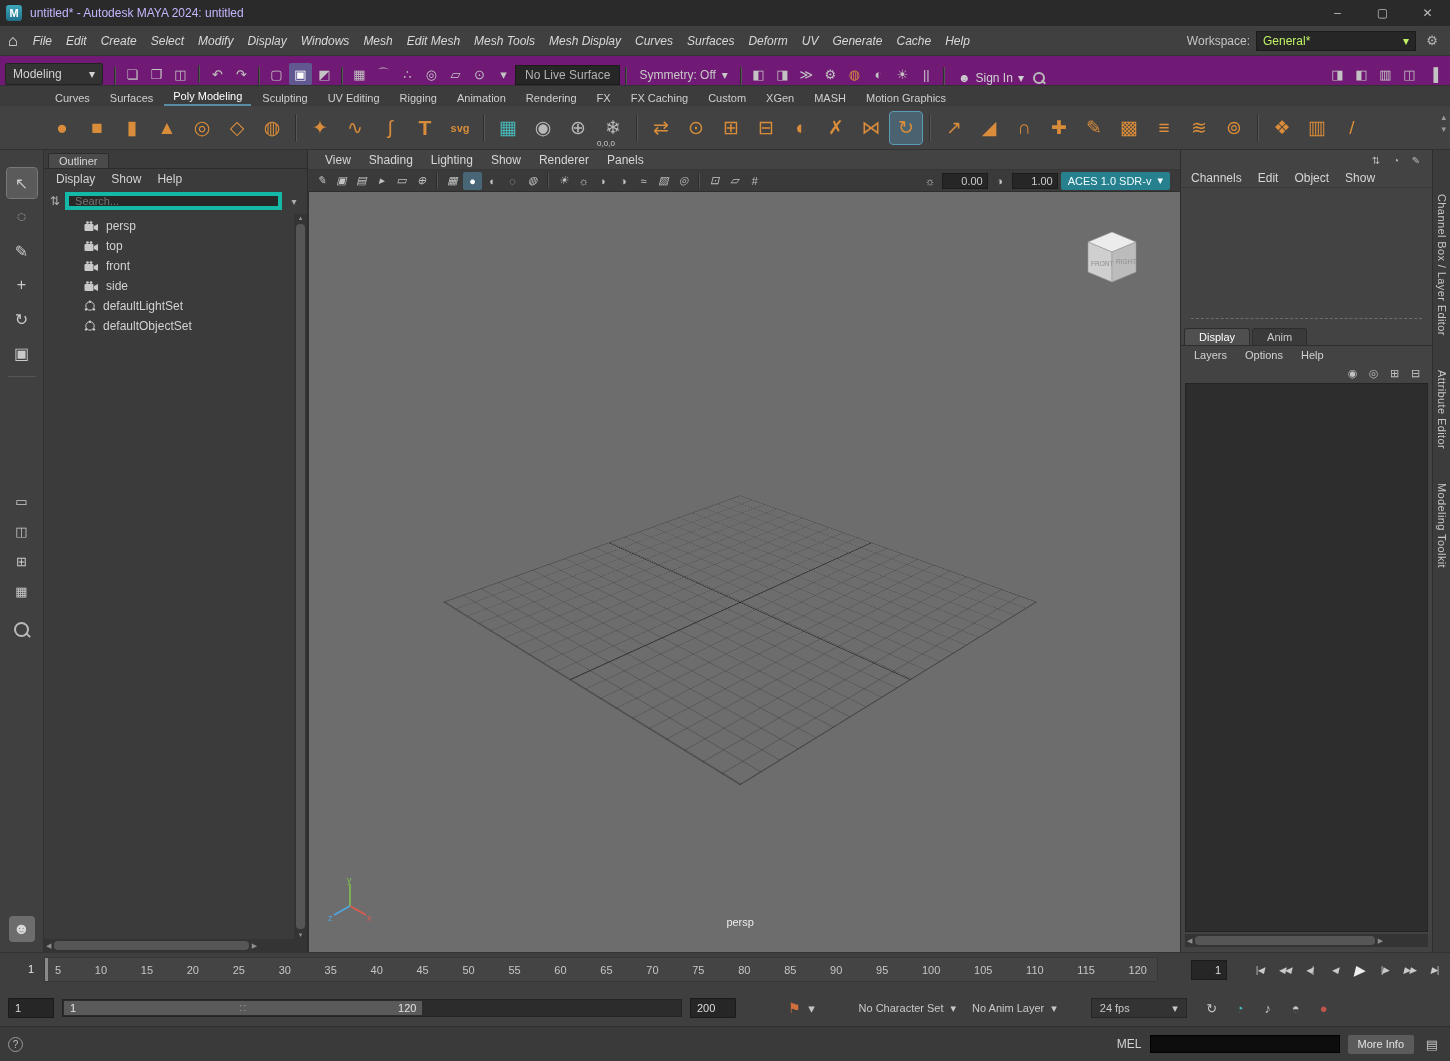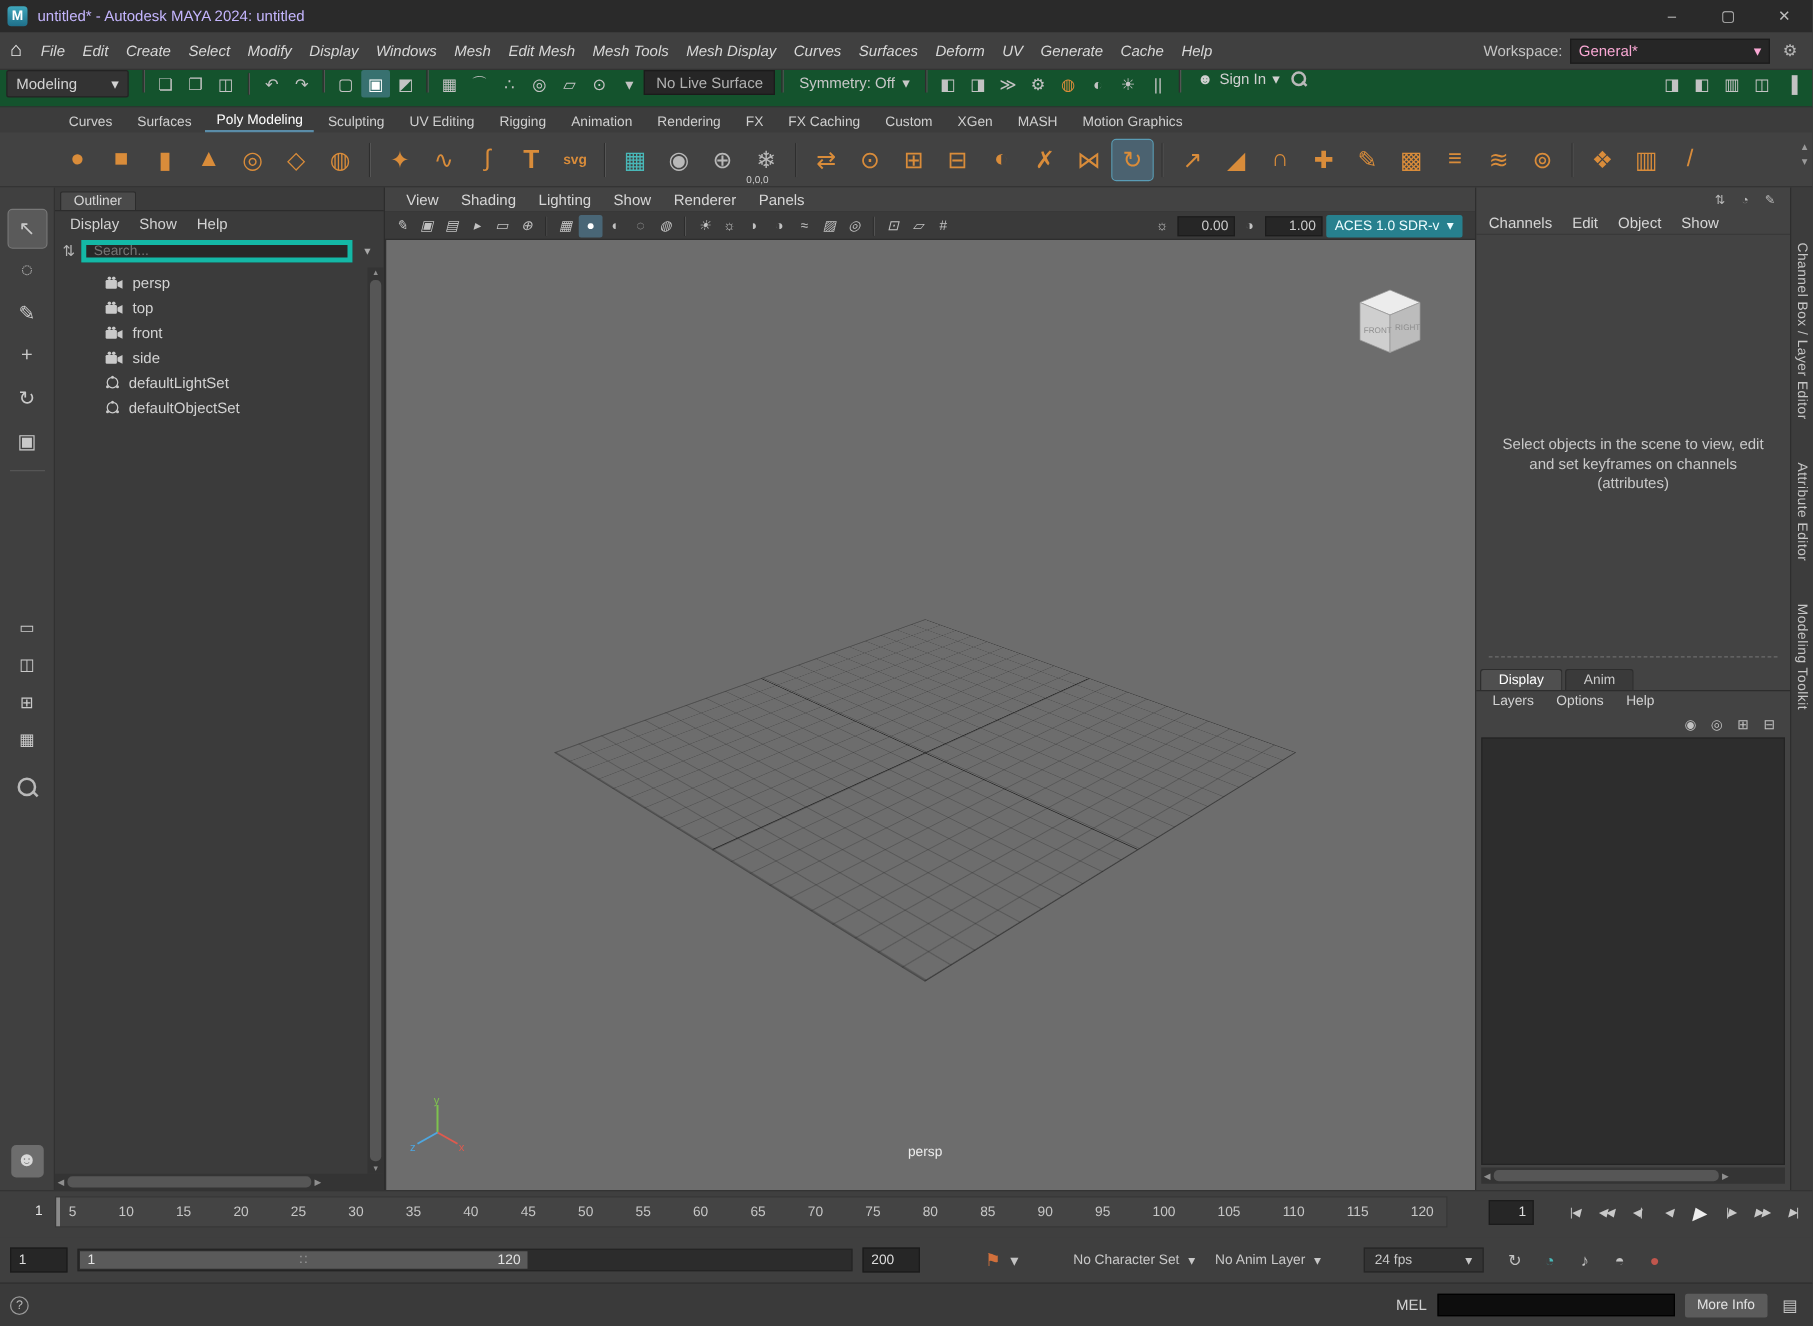--- a/index.html
+++ b/index.html
@@ -14,25 +14,25 @@
   .title-text{color:#c4b5fd;}
   .win-controls{margin-left:auto;display:flex;height:100%;}
   .win-btn{width:45px;height:100%;display:flex;align-items:center;justify-content:center;color:#bdbdbd;font-size:12px;}
 
   
   .menubar{position:absolute;left:0;top:26px;right:0;height:30px;background:#404040;border-bottom:1px solid #333;display:flex;align-items:center;padding:0 8px;white-space:nowrap;}
   .home-icon{color:#e8e8e8;font-size:16px;margin-right:8px;}
   .menubar .menu-item{padding:0 7px;color:#d8d8d8;}
   .workspace{margin-left:auto;display:flex;align-items:center;gap:6px;}
   .ws-label{color:#c4c4c4;}
-  .ws-select{width:160px;height:20px;background:#262626;border:1px solid #1b1b1b;display:flex;align-items:center;justify-content:space-between;padding:0 6px;color:#f9a8d4;}
+  .ws-select{width:160px;height:20px;background:#262626;border:1px solid #1b1b1b;display:flex;align-items:center;justify-content:space-between;padding:0 6px;color:#bef264;}
   .ws-gear{color:#b5b5b5;font-size:13px;width:20px;}
 
   
-  .statusline{position:absolute;left:0;top:56px;right:0;height:30px;background:#14532d;border-bottom:1px solid #313131;display:flex;align-items:flex-start;padding:0 5px;gap:0;}
+  .statusline{position:absolute;left:0;top:56px;right:0;height:30px;background:#701a75;border-bottom:1px solid #313131;display:flex;align-items:flex-end;padding:0 5px;gap:0;}
   .mode-select{width:98px;height:22px;background:#333;border:1px solid #232323;border-radius:2px;display:flex;align-items:center;justify-content:space-between;padding:0 7px;margin-right:6px;color:#d2d2d2;}
   .sl-icons{display:flex;align-items:center;gap:1px;}
   .sl-icons .icon{width:23px;height:22px;color:#c3c3c3;font-size:13px;border-radius:2px;}
   .sl-icons .icon[data-tone="sep"]{width:0;padding:0;margin:0 5px;border-left:1px solid #2e2e2e;border-right:1px solid #555;height:18px;color:transparent;}
   .sl-icons .icon[data-tone="active"]{background:rgba(86,138,168,.55);color:#fff;}
   .sl-icons .icon[data-tone="orange"]{color:#d98c3a;}
   .sep-v{width:0;height:18px;border-left:1px solid #2e2e2e;border-right:1px solid #555;margin:0 5px;}
   .sl-field{height:20px;background:#262626;border:1px solid #1b1b1b;display:flex;align-items:center;padding:0 9px;color:#b2b2b2;}
   .sl-dd{height:20px;display:flex;align-items:center;gap:6px;padding:0 7px;color:#c8c8c8;}
   .signin{display:flex;align-items:center;gap:5px;padding:0 8px;color:#d0d0d0;}
@@ -542,21 +542,20 @@
         <span class="icon" data-name="channel-speed-icon">◔</span>
         <span class="icon" data-name="channel-settings-icon">✎</span>
       </div>
     <div class="cb-menus" data-name="channel-box-menubar">
 
     <span class="menu-item" data-name="channel-box-menu-item">Channels</span>
         <span class="menu-item" data-name="channel-box-menu-item">Edit</span>
         <span class="menu-item" data-name="channel-box-menu-item">Object</span>
         <span class="menu-item" data-name="channel-box-menu-item">Show</span>
       </div>
-    <div class="cb-message" data-name="channel-box-empty-message">Select objects in the scene to view, edit and set keyframes on channels (attributes)</div>
     <div class="cb-sep" data-name="panel-divider"></div>
     <div class="layer-editor" data-name="layer-editor">
       <div class="le-tabs" data-name="layer-editor-tabs">
 
       <span class="le-tab" data-tone="active">Display</span>
           <span class="le-tab">Anim</span>
         </div>
       <div class="le-menus" data-name="layer-editor-menubar">
 
       <span class="menu-item" data-name="layer-editor-menu-item">Layers</span>

